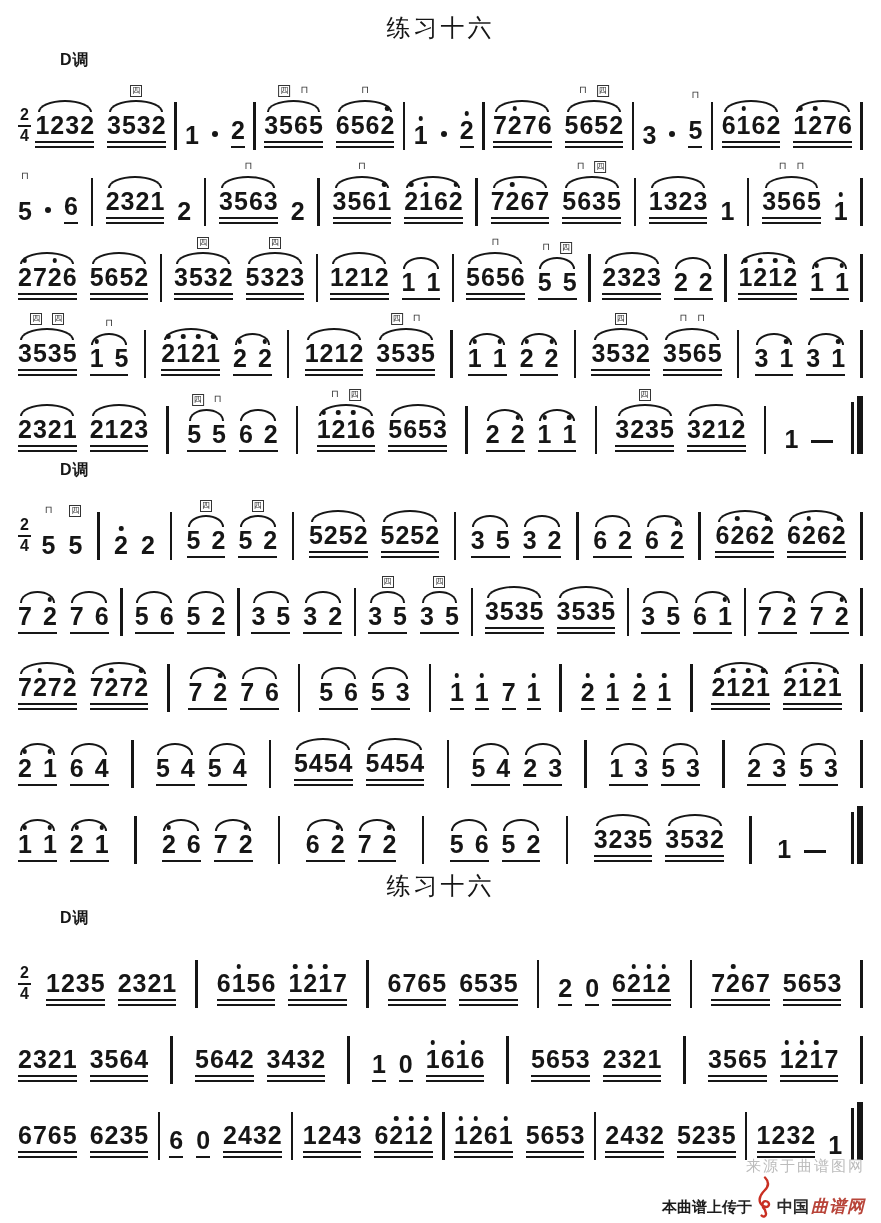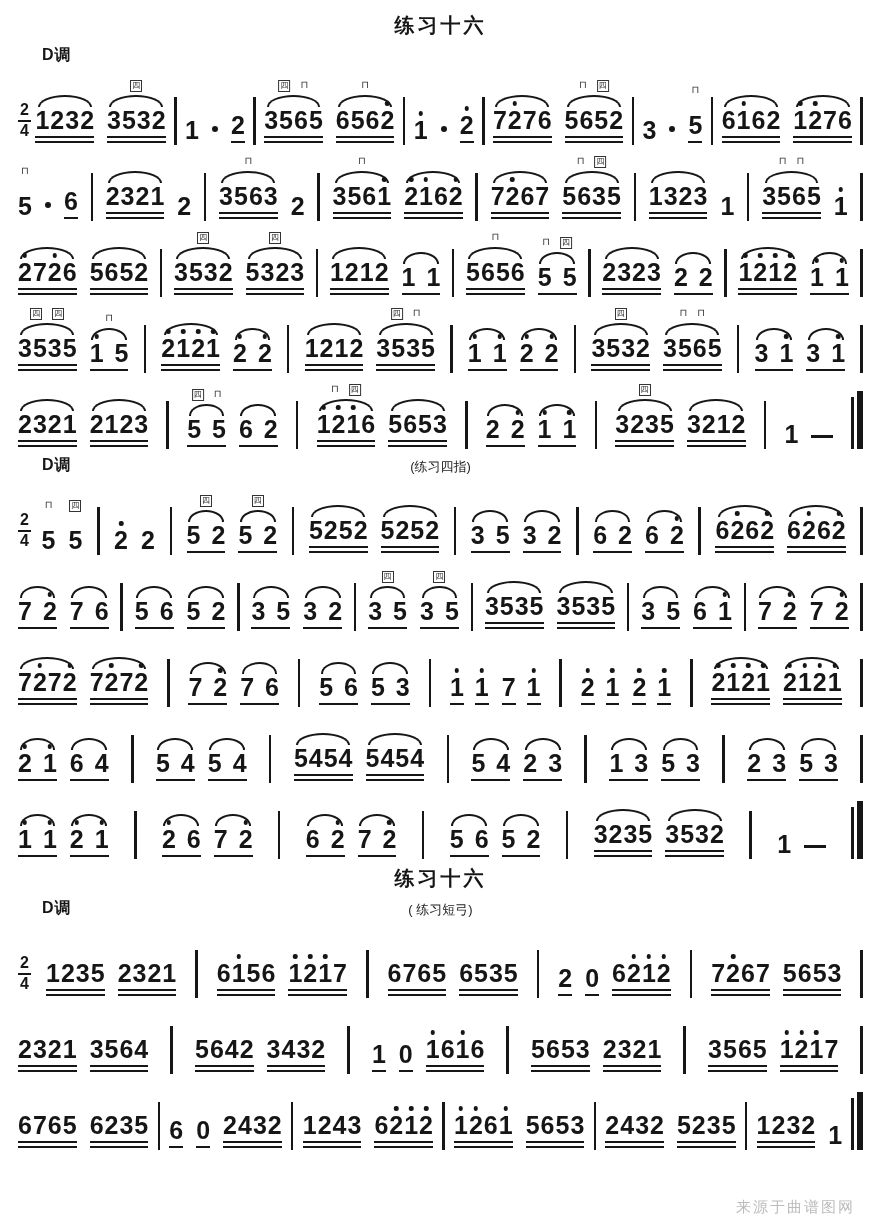--- a/index.html
+++ b/index.html
@@ -6,26 +6,26 @@
   *{ box-sizing:border-box; margin:0; padding:0; }
   html,body{ background:#fff; }
   body{
     width:881px; height:1223px; overflow:hidden;
     font-family:"Liberation Sans", sans-serif;
     background:var(--paper); color:var(--ink); position:relative;
   }
   .sheet{ padding:6px 16px 0 16px; }
 
   .ex-title{
-    text-align:center; font-size:20px; font-weight:700;
+    text-align:center; font-size:24px; font-weight:400;
     letter-spacing:3px; margin-top:6px;
   }
   .keyrow{ height:26px; position:relative; margin-top:4px; }
   .keyrow .key{
-    position:absolute; left:26px; top:2px;
+    position:absolute; left:44px; top:2px;
     font-size:16px; font-weight:700; letter-spacing:1px;
   }
   .keyrow .subtitle{
     display:block; text-align:center; font-size:13px; padding-top:5px; color:#222;
   }
 
   .line{
     display:flex; justify-content:space-between; align-items:flex-end;
     height:76px; position:relative; padding:0 2px;
   }
@@ -71,21 +71,21 @@
     position:absolute; top:-9px; left:50%; transform:translateX(-50%);
     display:flex; gap:10px; white-space:nowrap;
   }
   .marks .mbox{ font-size:8px; border:1px solid #333; padding:0 1px; line-height:1.2; color:#333; }
   .marks .mbow{ font-size:10px; line-height:1; color:#333; }
 
   .augdot{ width:6px; height:6px; border-radius:50%; background:var(--ink); margin-bottom:13px; }
   .dash{ width:22px; height:3.5px; background:var(--ink); margin-bottom:11px; }
 
   .footer{
-    position:absolute; right:26px; bottom:6px; text-align:right; line-height:1.25;
+    position:absolute; right:16px; bottom:6px; text-align:right; line-height:1.25;
   }
   .footer .src{ font-size:15px; letter-spacing:2px; }
   .footer .upl-row{ display:flex; align-items:flex-end; justify-content:flex-end; gap:2px; }
   .footer .upl{ font-size:15px; font-weight:700; }
   .footer .site-prefix{ font-size:16px; font-weight:700; }
   .footer .site-name{ font-size:17px; font-weight:700; font-style:italic; letter-spacing:1px; }
   .clef-wrap{ display:inline-block; margin:0 1px -6px 1px; }
 </style>
 </head>
 <body>
@@ -772,21 +772,20 @@
         </div>
         <span class="dash"></span>
       </div>
       <div class="finalbar">
         <div class="thin"></div>
         <div class="thick"></div>
       </div>
     </div>
     <div class="keyrow">
       <span class="key">D调</span>
-      <span class="subtitle">(练习四指)</span>
     </div>
     <div class="line">
       <div class="timesig">
         <div>2</div>
         <div class="tbar"></div>
         <div>4</div>
       </div>
       <div class="measure">
         <div class="grp">
           <div class="marks">
@@ -1365,21 +1364,20 @@
         <span class="dash"></span>
       </div>
       <div class="finalbar">
         <div class="thin"></div>
         <div class="thick"></div>
       </div>
     </div>
     <div class="ex-title">练习十六</div>
     <div class="keyrow">
       <span class="key">D调</span>
-      <span class="subtitle">( 练习短弓)</span>
     </div>
     <div class="line">
       <div class="timesig">
         <div>2</div>
         <div class="tbar"></div>
         <div>4</div>
       </div>
       <div class="measure">
         <div class="grp hasu2">
           <div class="row ub2">
@@ -1692,13 +1690,23 @@
       </div>
       <div class="finalbar">
         <div class="thin"></div>
         <div class="thick"></div>
       </div>
     </div>
   </div>
 
 <div class="footer">
   <div class="src" style="color:#bcbcbc;">来源于曲谱图网</div>
+  <div class="upl-row">
+    <span class="upl" style="color:#1c1c1c;">本曲谱上传于</span>
+    <span class="clef-wrap">
+      <svg width="19" height="42" viewBox="0 0 19 42" aria-hidden="true">
+        <path d="M10 1.5 C14.5 6 14 10 9.5 14.5 C4 20 2.5 26.5 8.5 30 C13.5 32.8 16 27.5 12 25.5 C7.8 23.5 5.5 29.5 9.8 33.5 L11 37.5 C11.4 40.2 8.2 41.6 6.6 39.6" fill="none" stroke="#c92f22" stroke-width="2.4" stroke-linecap="round"></path>
+      </svg>
+    </span>
+    <span class="site-prefix" style="color:#2a2a2a;">中国</span>
+    <span class="site-name" style="color:#b8453a;">曲谱网</span>
+  </div>
 </div>
 
 </body></html>

